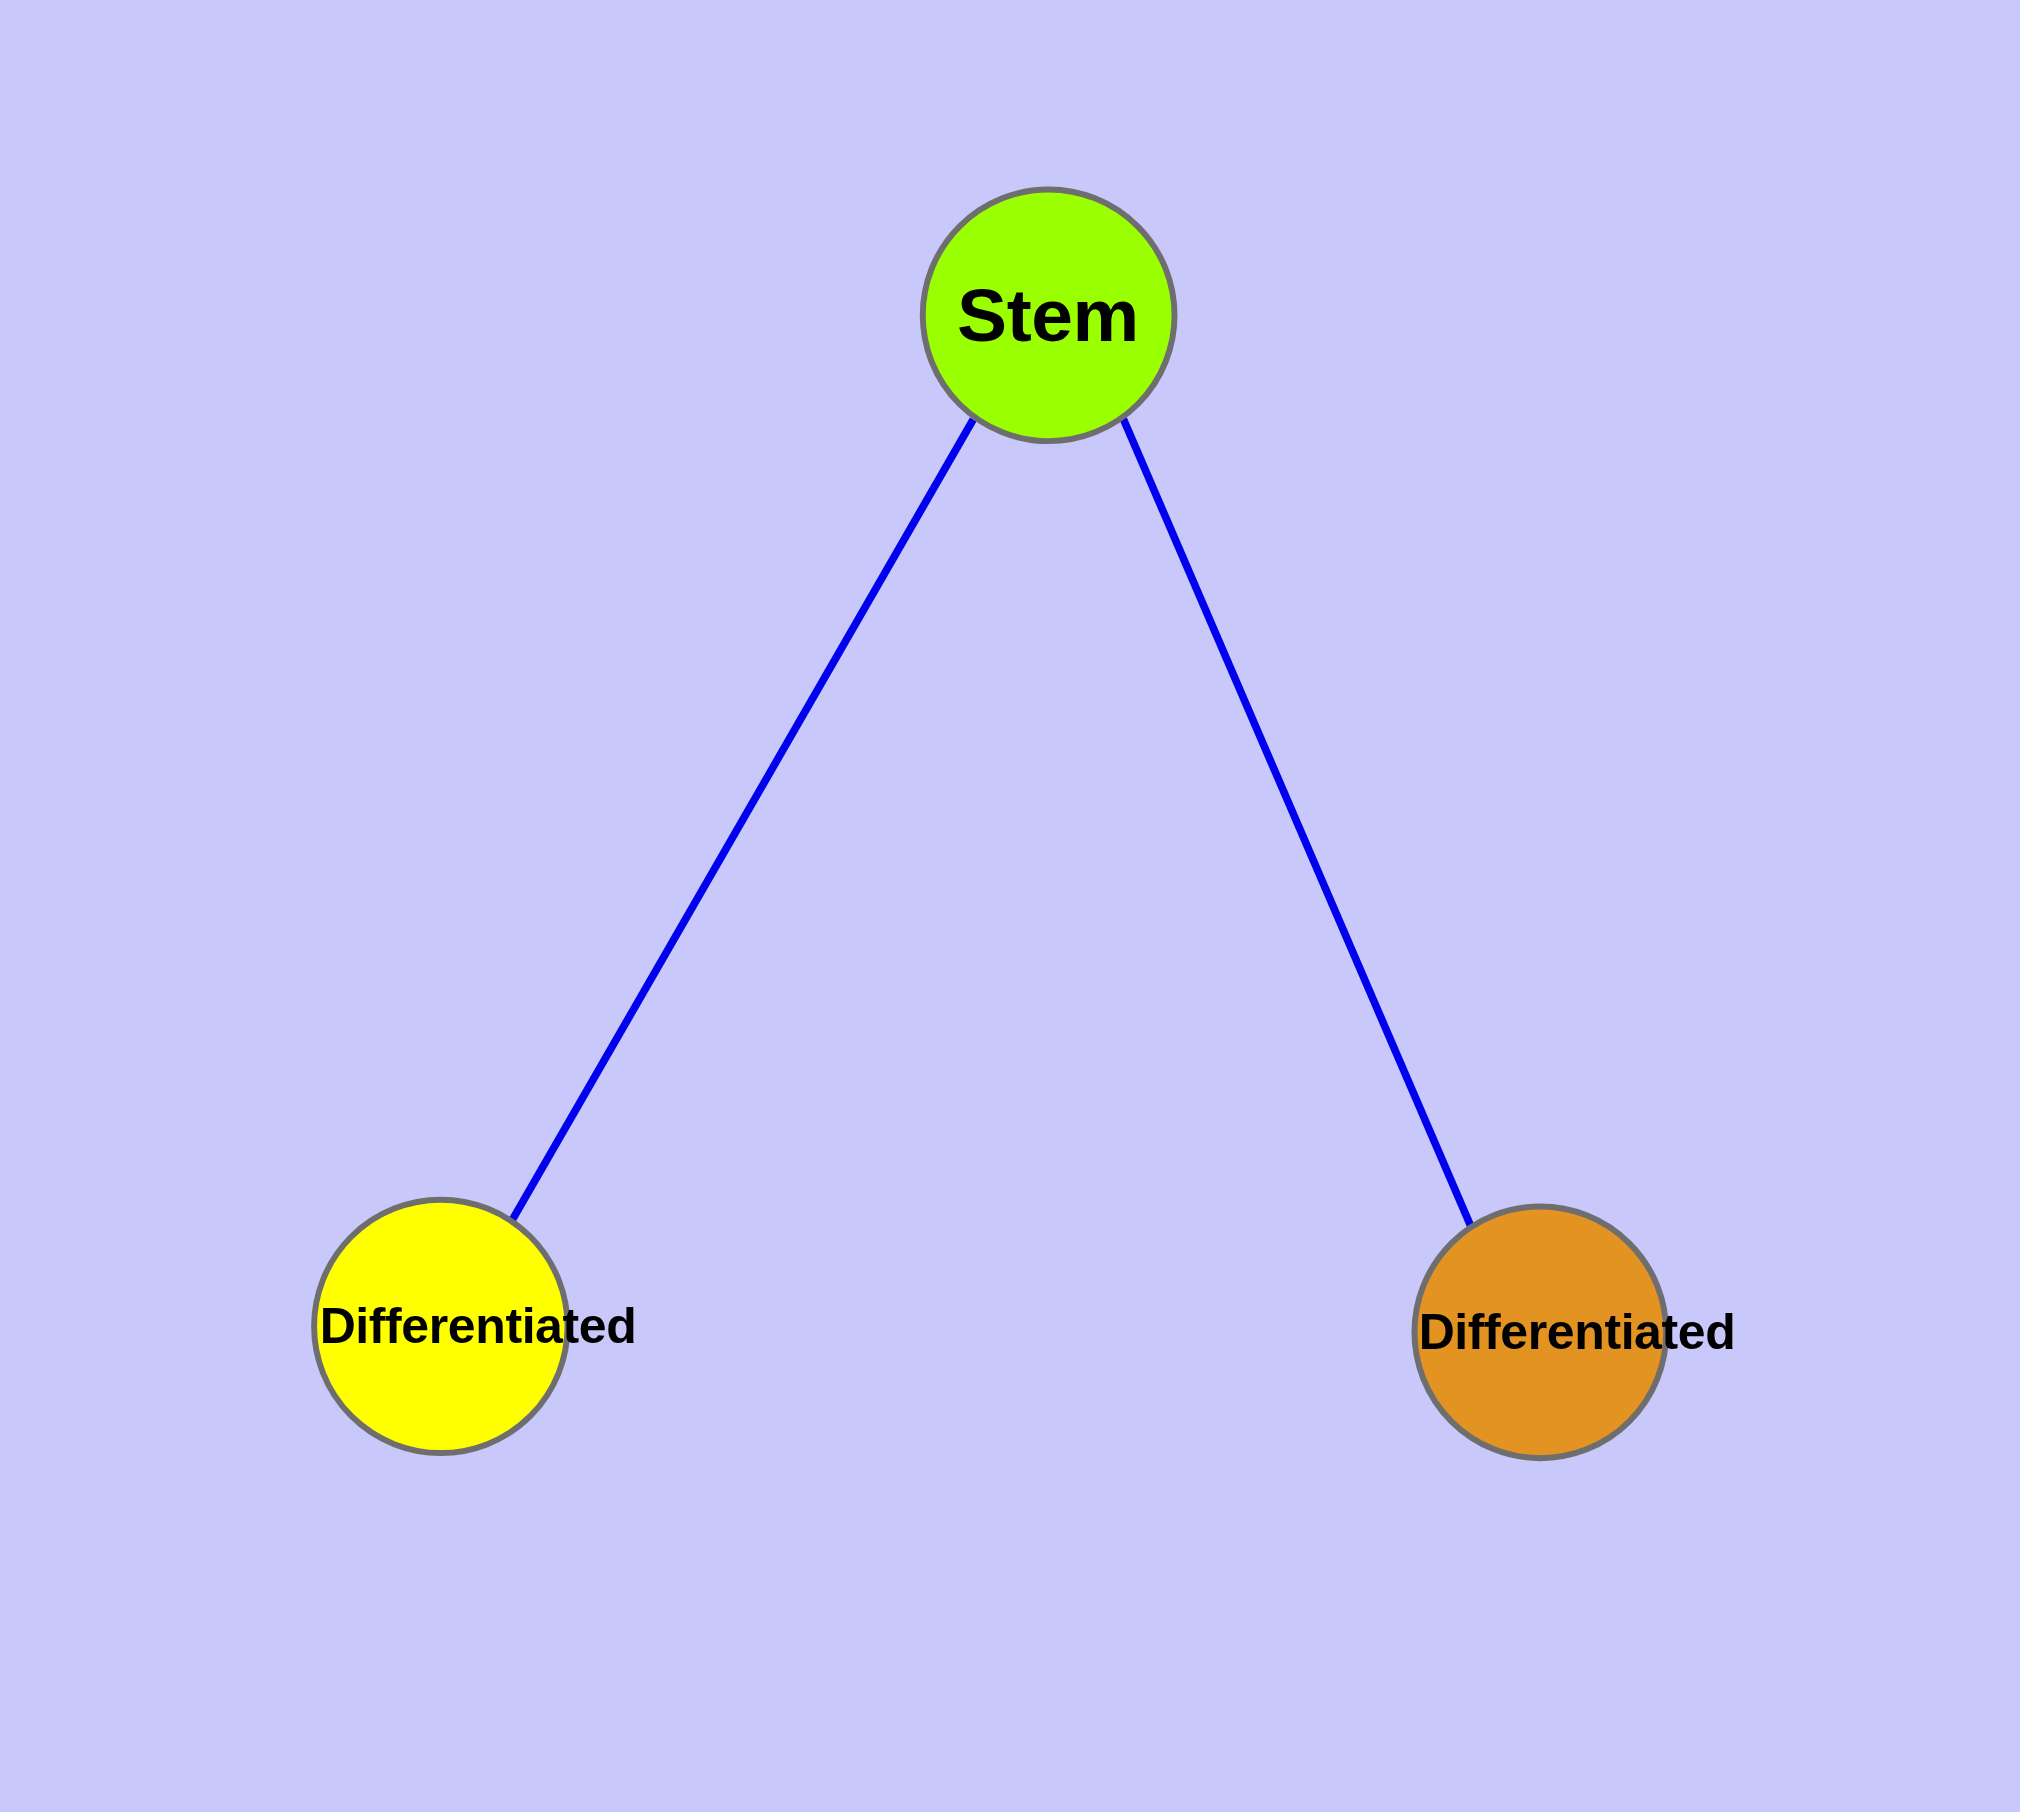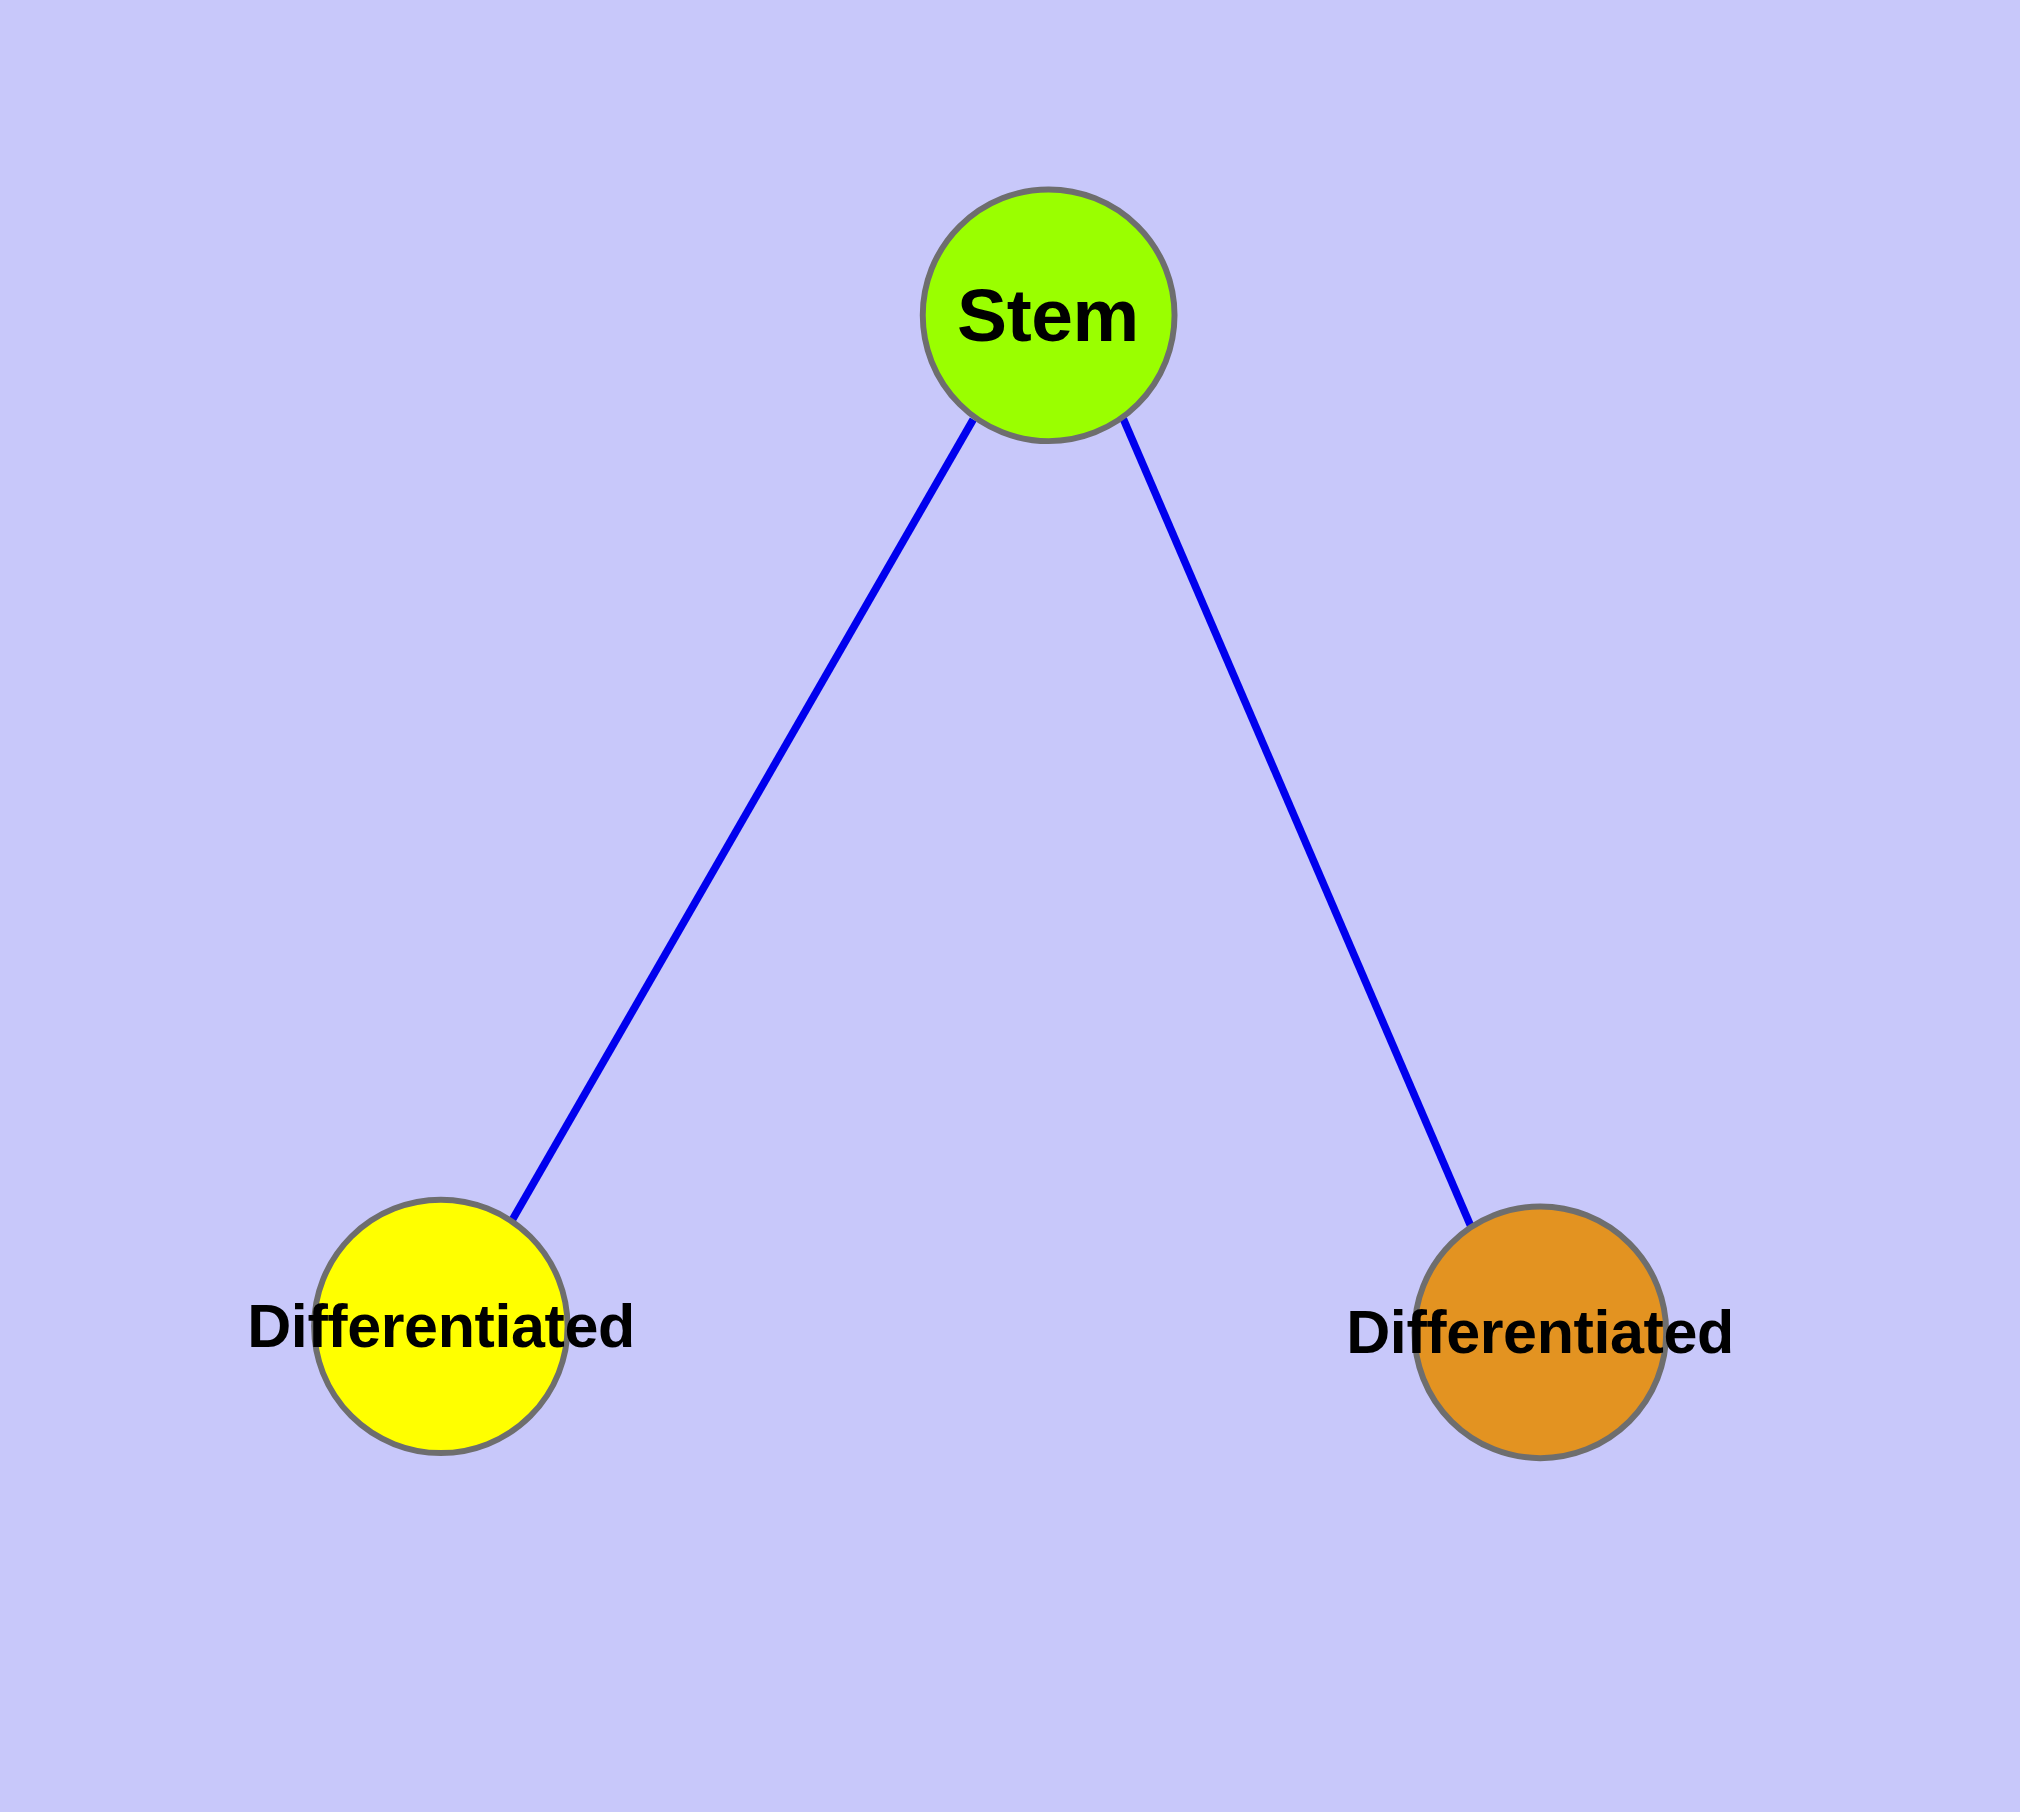--- a/index.html
+++ b/index.html
@@ -31,21 +31,22 @@
     white-space: pre;
     line-height: 1.02;
     letter-spacing: -0.4px;
     pointer-events: none;
     transform: translate(-50%, -50%);
   }
   .node-label.root {
     font-size: 75px;
   }
   .node-label.leaf {
-    font-size: 61px;
+    font-size: 50px;
+    margin-left: 37px;
   }
 </style>
 </head>
 <body>
 
 <div id="canvas" style="width: 2021px; height: 1812px; background: rgb(200, 200, 250);">
 
   <svg id="graph-svg" viewBox="0 0 2384 2138" preserveAspectRatio="none" aria-hidden="true" style="width: 2021px; height: 1812px;">
 
     <rect id="bg-rect" x="0" y="0" width="2384" height="2138" fill="#C8C8FA"></rect>

